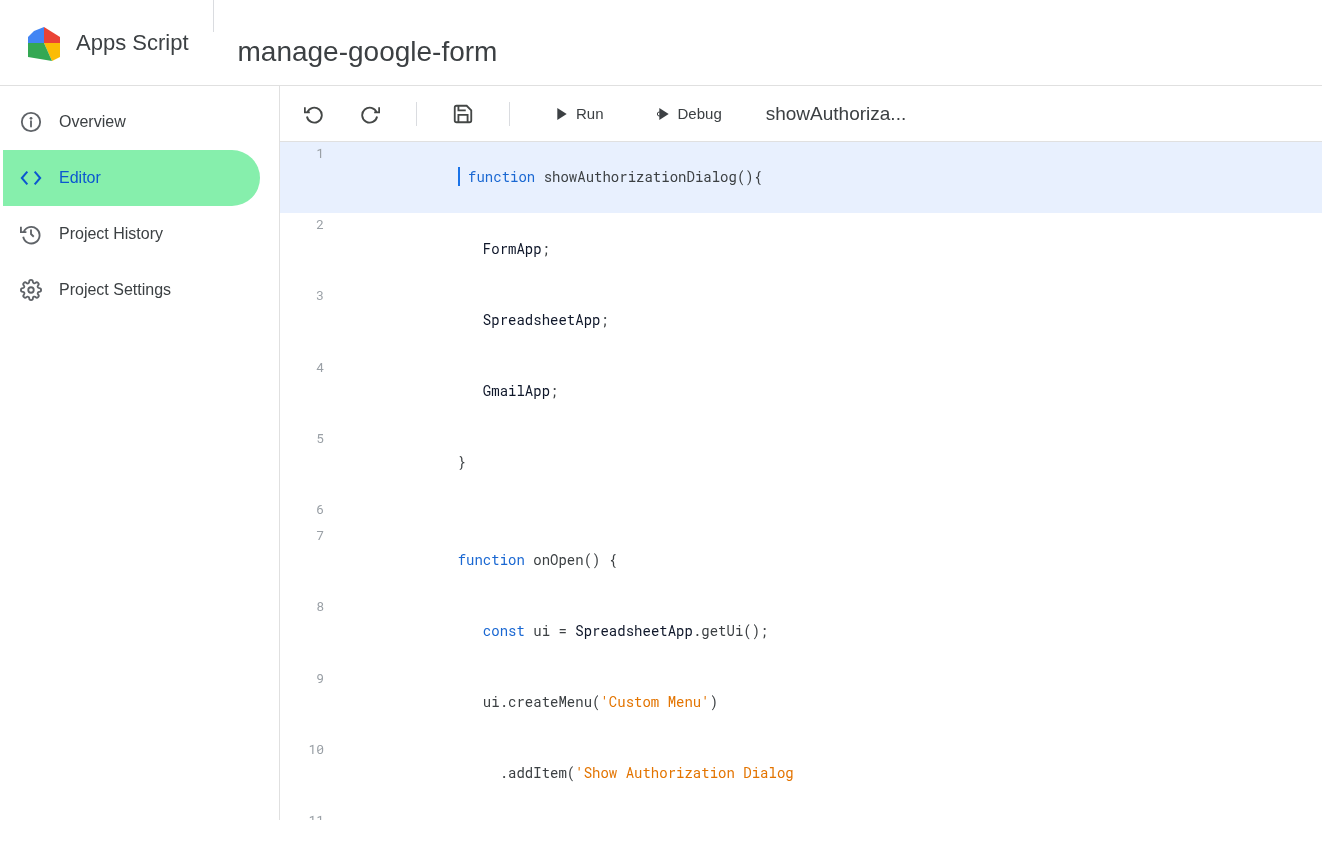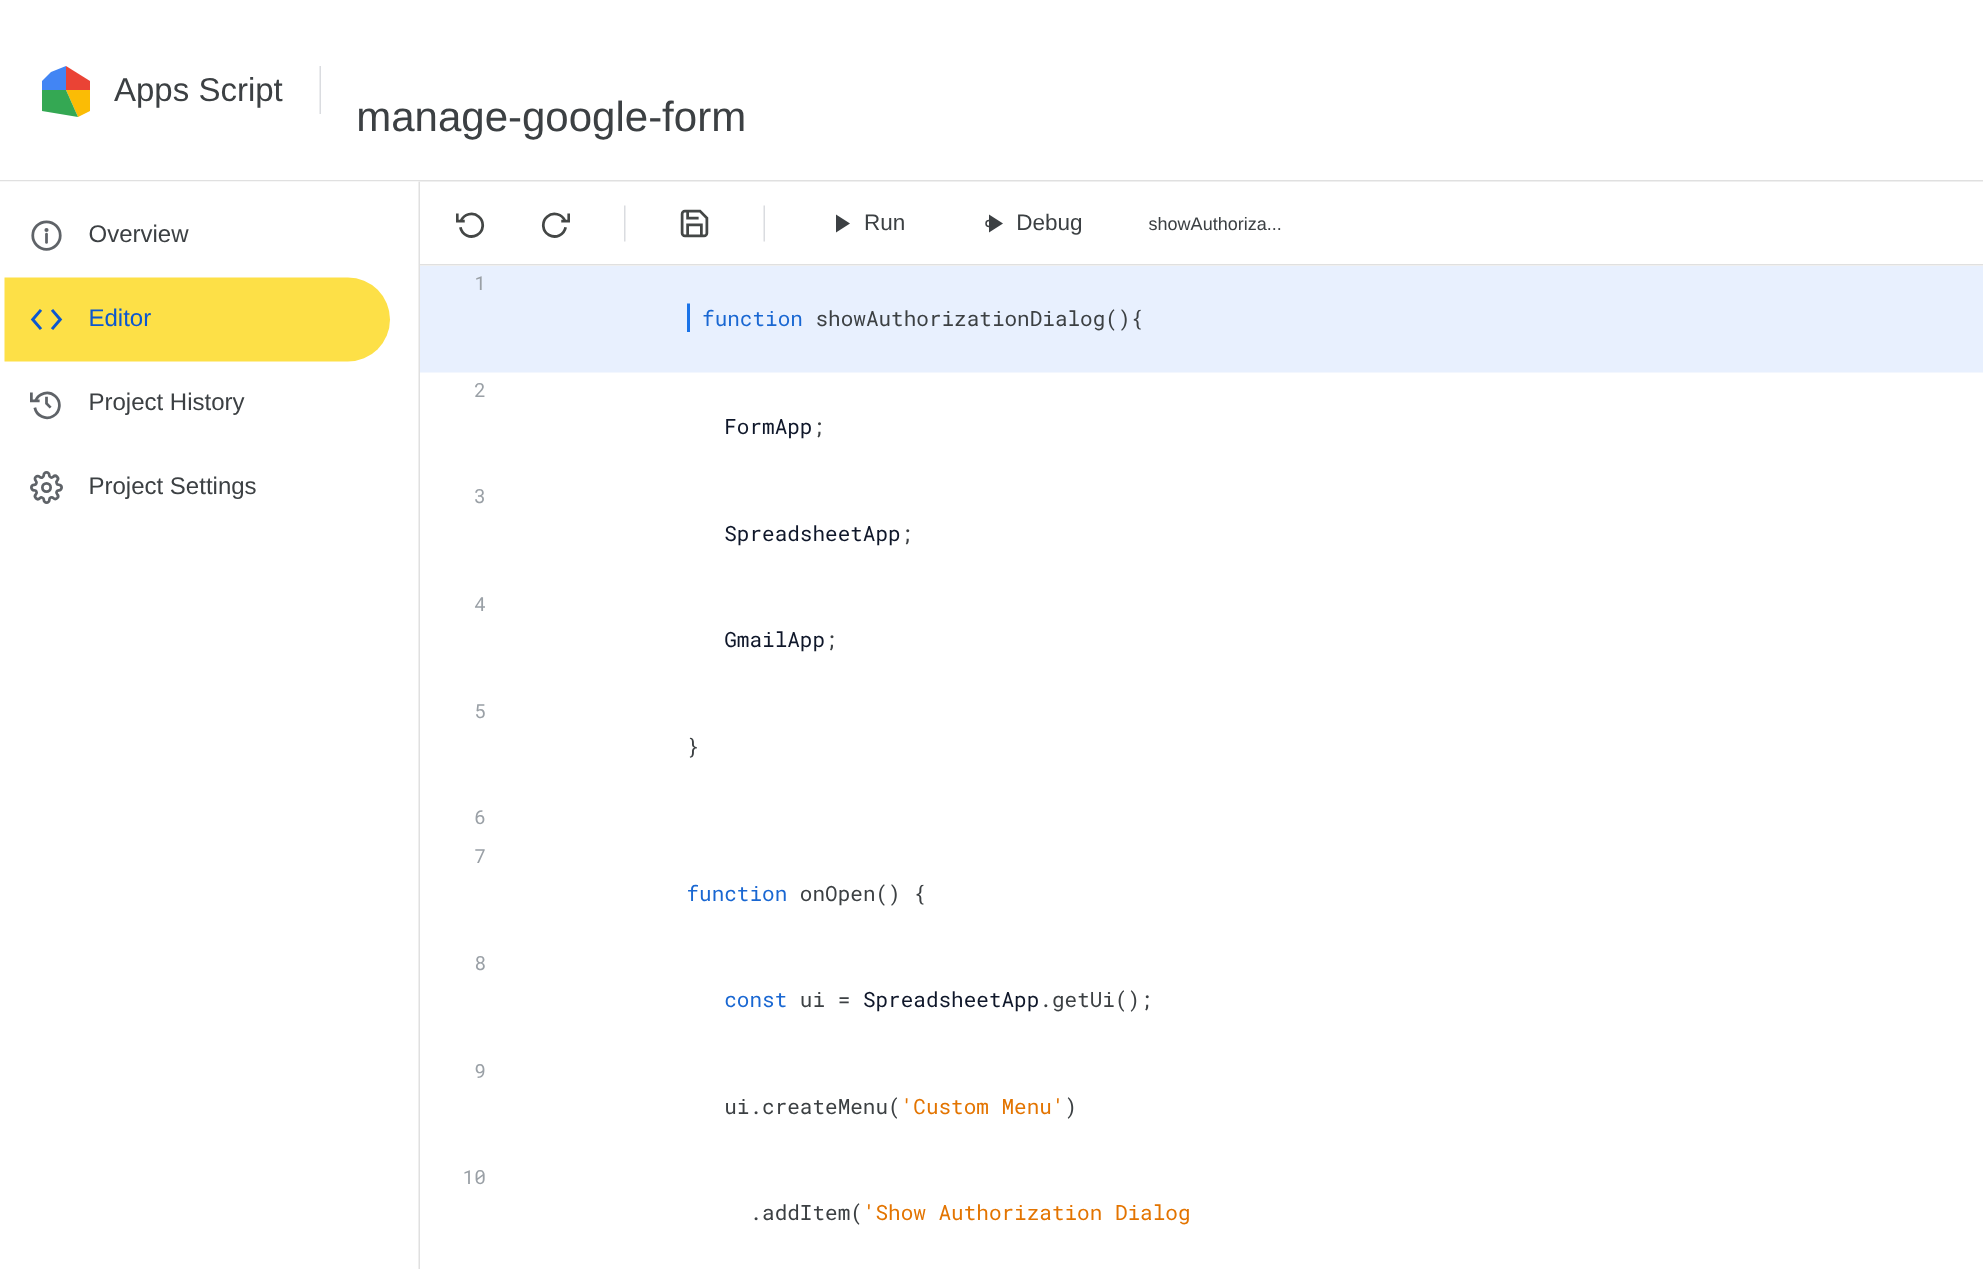--- a/index.html
+++ b/index.html
@@ -1,22 +1,21 @@
 <!DOCTYPE html>
 <html><head>
   <meta charset="utf-8">
   <style>
     * { margin: 0; padding: 0; box-sizing: border-box; }
     body { font-family: 'Google Sans', Arial, sans-serif; background: #fff; height: 846px; overflow: hidden; }
 
     
     .header {
-      height: 121px;
-      display: flex;
-      align-items: center;
+      height: 86px;
+      display: flex;
       padding: 0 24px;
       border-bottom: 1px solid #e0e0e0;
       gap: 16px;
     }
     .header-logo {
       display: flex;
       align-items: center;
       gap: 12px;
     }
     .logo-icon {
@@ -61,21 +60,21 @@
       gap: 16px;
       padding: 0 16px;
       height: 56px;
       cursor: pointer;
       border-radius: 0 28px 28px 0;
       margin-right: 16px;
       color: #3c4043;
       font-size: 16px;
     }
     .sidebar-item.active {
-      background: #fde047;
+      background: #86efac;
       color: #0b57d0;
     }
     .sidebar-item.active .sidebar-item-label {
       color: #0b57d0;
       font-weight: 500;
     }
     .sidebar-icon {
       width: 24px;
       height: 24px;
       display: flex;
@@ -284,21 +283,21 @@
         </svg>
         <span>Run</span>
       </div>
       <div class="toolbar-action-btn">
         <svg width="16" height="16" viewBox="0 0 24 24" fill="none" stroke="#3c4043" stroke-width="2">
           <polygon points="5,3 19,12 5,21" fill="#3c4043" stroke="none"></polygon>
           <circle cx="5" cy="12" r="3" fill="none" stroke="#3c4043" stroke-width="1.5"></circle>
         </svg>
         <span>Debug</span>
       </div>
-      <span class="toolbar-function-label" style="font-size:12px;color:#3c4043;cursor:pointer;text-align:center;">showAuthoriza...</span>
+      <span class="toolbar-function-label" style="font-size:19px;color:#3c4043;cursor:pointer;text-align:center;">showAuthoriza...</span>
     </div>
 
     <div class="code-editor">
       <table class="code-table">
         <tbody>
 
           <tr class="cursor-line">
             <td class="line-number">1</td>
             <td class="line-content">
               <span style="border-left:2px solid #1a73e8;">&nbsp;</span><span class="kw">function</span> showAuthorizationDialog(){

